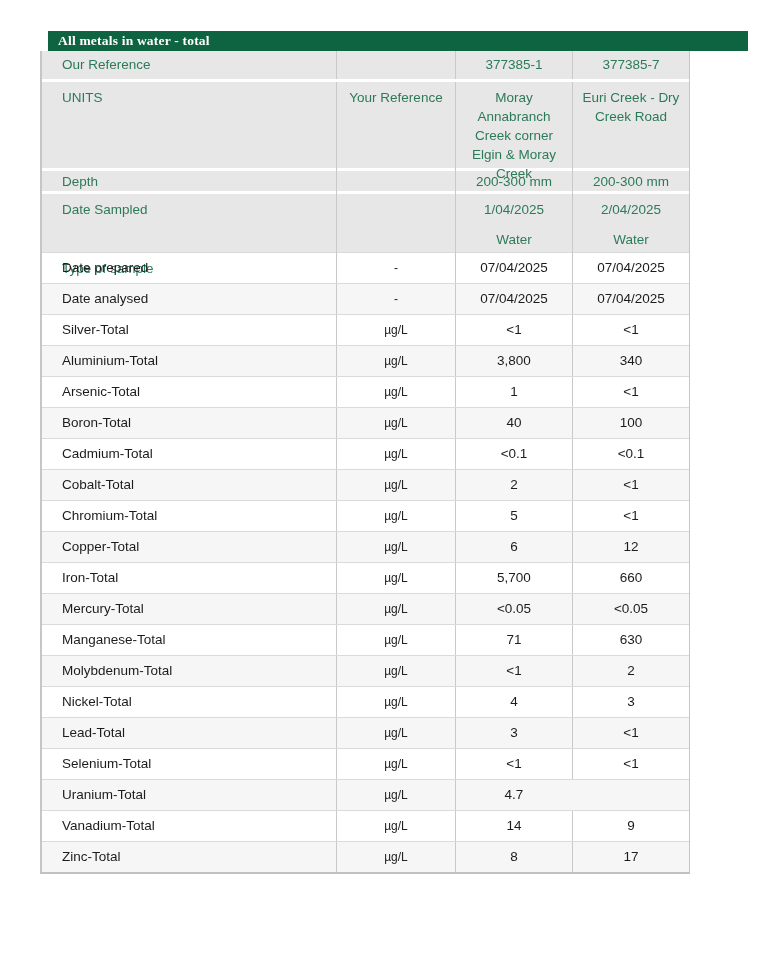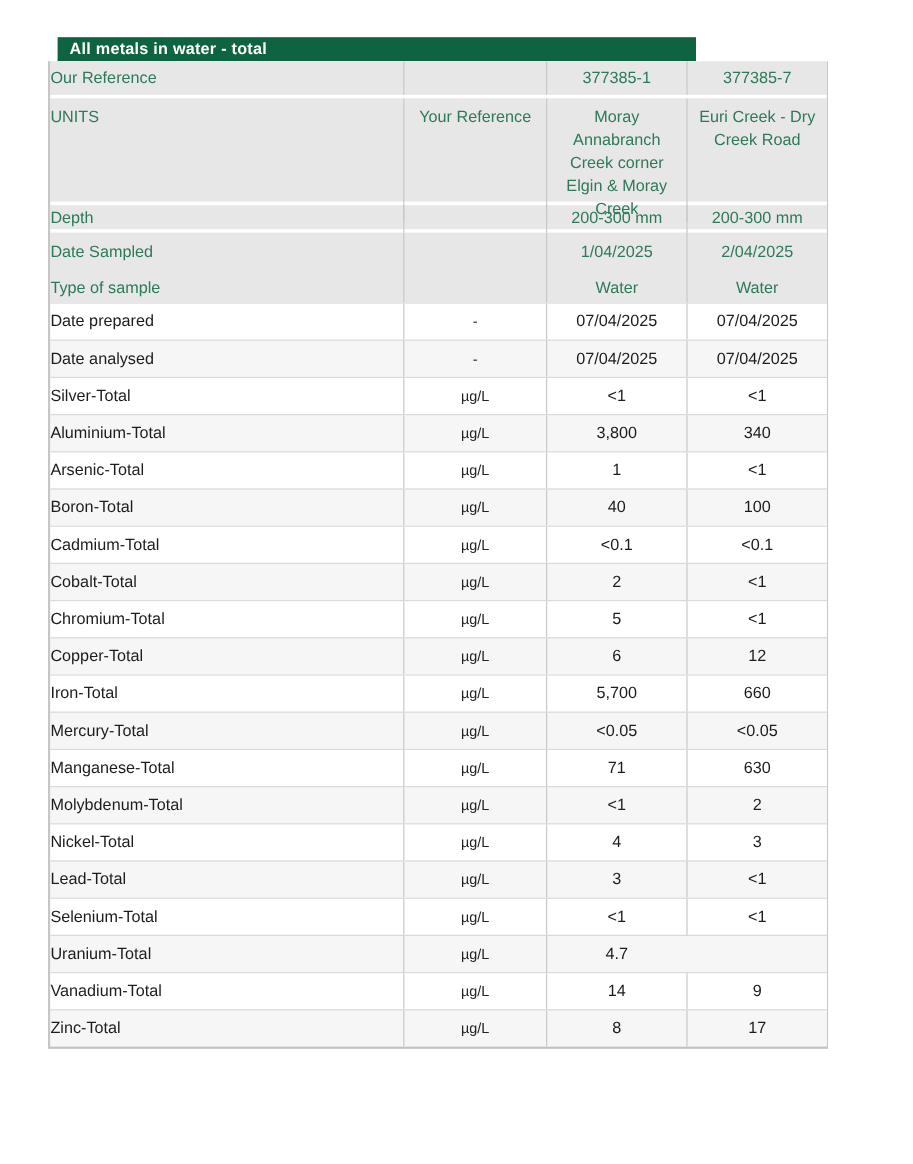--- a/index.html
+++ b/index.html
@@ -10,29 +10,30 @@
     height: 970px;
     font-family: "Liberation Sans", sans-serif;
     -webkit-font-smoothing: antialiased;
   }
   .page { position: relative; width: 761px; height: 970px; overflow: hidden; }
 
   
   .title-bar {
     position: absolute;
     left: 48px; top: 31px;
-    width: 532px; height: 20px;
+    width: 700px; height: 20px;
     background: #0e6340;
     color: #ffffff;
     font-size: 13.5px;
     font-weight: bold;
     line-height: 20px;
     padding-left: 10px;
     box-sizing: border-box;
     letter-spacing: 0.2px;
+    font-family: Liberation Serif, serif;
   }
 
   
   .table {
     position: absolute;
     left: 40px; top: 51px;
     width: 650px;
     box-sizing: border-box;
     border-left: 2px solid #c6c6c6;
     border-right: 1px solid #c6c6c6;
@@ -53,41 +54,41 @@
     font-size: 13.5px;
     color: #1c1c1c;
     border-left: 1px solid #c9c9c9;
     padding: 2px 4px;
     line-height: 1.4;
   }
   .cell:first-child {
     border-left: none;
     justify-content: flex-start;
     text-align: left;
-    padding-left: 0;
+    padding-left: 20px;
   }
 
   
   .meta-row {
     background: #e7e7e7;
     border-bottom: 3px solid #ffffff;
   }
   .meta-row .cell { color: #2c7a58; }
   .row-our-reference { height: 31px; }
   .row-your-reference { height: 89px; }
   .row-your-reference .cell { align-items: flex-start; padding-top: 7px; }
   .row-depth { height: 23px; }
   .row-sampled-type { height: 58px; border-bottom: none; }
   .row-sampled-type .cell {
     flex-direction: column;
     align-items: center;
     justify-content: flex-start;
     padding-top: 7px;
   }
-  .row-sampled-type .cell:first-child { align-items: flex-start; }
+  .row-sampled-type .cell:first-child { align-items: flex-start; gap: 29px; }
   .row-sampled-type .line2 { margin-top: 11px; min-height: 1em; }
 
   
   .data-row {
     height: 31px;
     background: #ffffff;
     border-top: 1px solid #dadada;
   }
   .data-row.alt { background: #f6f6f6; }
   .data-row .c-unit { font-size: 12px; color: #222; }

